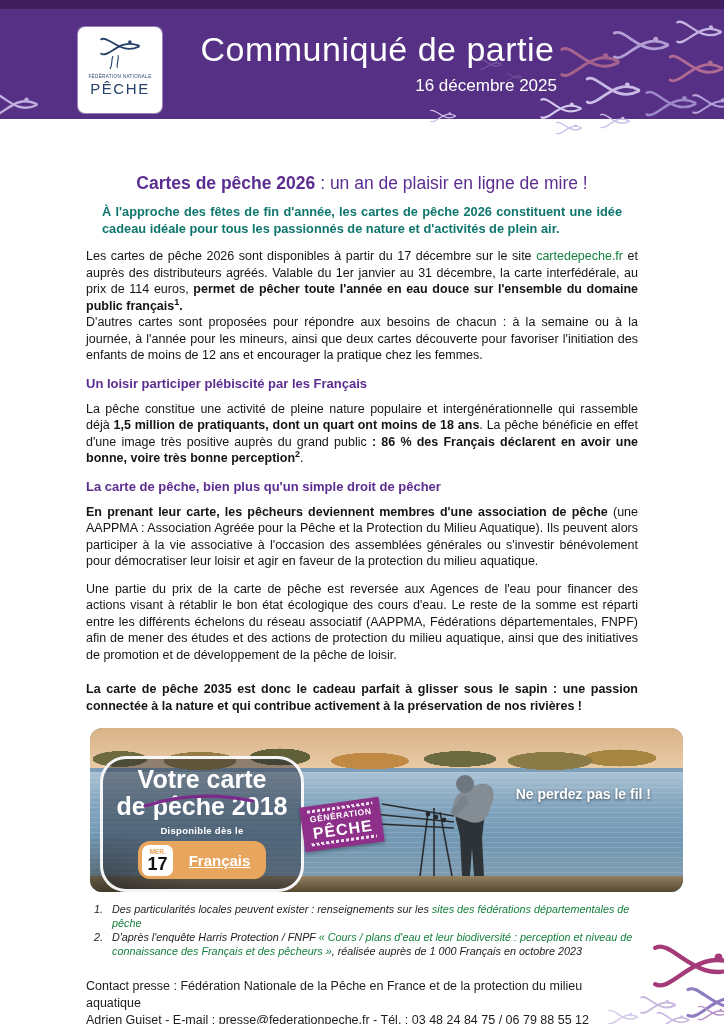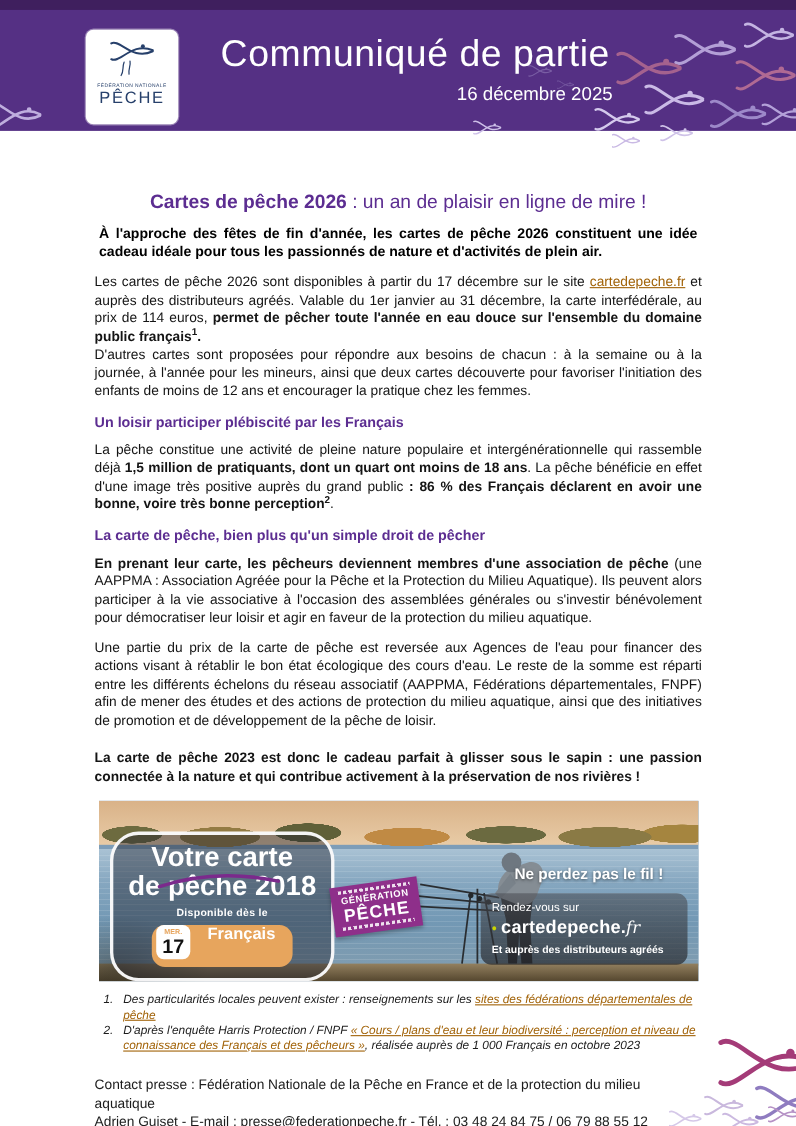--- a/index.html
+++ b/index.html
@@ -14,29 +14,29 @@
   .logo-fish{width:46px;height:36px;margin-top:7px;}
   .logo-org1{font-size:4.5px;color:#27406b;letter-spacing:.4px;line-height:6px;}
   .logo-org2{font-size:15px;color:#27406b;letter-spacing:1.6px;line-height:17px;}
   .hdr-title{position:absolute;left:185px;top:30px;width:385px;text-align:center;color:#fff;font-size:34px;font-weight:400;letter-spacing:.5px;}
   .hdr-date{position:absolute;left:185px;top:76px;width:372px;text-align:right;color:#fff;font-size:17px;}
   .fish{position:absolute;pointer-events:none;}
   
   .content{position:absolute;left:86px;top:173px;width:552px;}
   .headline{text-align:center;color:#5c2d91;font-size:17.5px;margin:0 0 10px;}
   .headline .hb{font-weight:bold;}
-  .lead{color:#000000;font-weight:bold;font-size:12.8px;line-height:16.5px;text-align:justify;margin:0 4px 11px;}
+  .lead{color:#0f766e;font-weight:bold;font-size:12.8px;line-height:16.5px;text-align:justify;margin:0 16px 11px;}
   .para{font-size:12.5px;line-height:16.5px;text-align:justify;margin:0 0 11px;color:#141414;}
   .sect{color:#5c2d91;font-weight:bold;font-size:13px;margin:12px 0 10px;}
-  .blue{color:#a16207;text-decoration:underline;cursor:pointer;}
+  .blue{color:#15803d;cursor:pointer;}
   sup{font-size:9px;line-height:0;}
   b{font-weight:bold;}
   .closing{font-weight:bold;font-size:12.5px;line-height:17px;text-align:justify;color:#141414;margin:18px 0 13px;}
   
-  .photo{position:relative;margin-left:4px;width:545px;height:164px;border-radius:0;overflow:hidden;margin-bottom:10px;background:#7d9db8;}
+  .photo{position:relative;margin-left:4px;width:545px;height:164px;border-radius:12px;overflow:hidden;margin-bottom:10px;background:#7d9db8;padding-left:48px;}
   .ph-sky{position:absolute;top:0;left:0;right:0;height:40px;background:linear-gradient(180deg,#d9b288,#e8cba6);}
   .ph-trees{position:absolute;top:16px;left:0;right:0;height:30px;
     background:
       radial-gradient(ellipse 45px 13px at 30px 15px,#6d6b3f 60%,transparent 61%),
       radial-gradient(ellipse 60px 15px at 110px 17px,#937b43 60%,transparent 61%),
       radial-gradient(ellipse 50px 14px at 190px 13px,#5f6038 60%,transparent 61%),
       radial-gradient(ellipse 70px 15px at 280px 17px,#c08a44 55%,transparent 56%),
       radial-gradient(ellipse 60px 13px at 370px 15px,#6b6a40 60%,transparent 61%),
       radial-gradient(ellipse 70px 15px at 460px 17px,#8a7a45 60%,transparent 61%),
       radial-gradient(ellipse 60px 14px at 530px 14px,#a5853f 60%,transparent 61%);}
@@ -44,21 +44,21 @@
     background:
       repeating-linear-gradient(180deg,rgba(255,255,255,.12) 0 1px,rgba(0,0,0,0) 1px 5px),
       linear-gradient(180deg,#a9c2d4 0%,#86a7c0 28%,#7298b4 62%,#7f9cb0 100%);}
   .ph-sand{position:absolute;left:0;right:0;bottom:0;height:16px;background:linear-gradient(180deg,#93805f,#55472f);}
   .ph-shade{position:absolute;left:-20px;bottom:-10px;width:120px;height:70px;background:radial-gradient(ellipse at 30% 70%,rgba(30,32,28,.45),transparent 70%);}
   .ph-card{position:absolute;left:10px;top:28px;width:198px;height:130px;border-radius:26px;border:3px solid rgba(255,255,255,.95);background:rgba(35,38,48,.45);text-align:center;color:#fff;}
   .card-l1{font-size:25px;font-weight:bold;line-height:27px;margin-top:7px;}
   .card-l2{font-size:25px;font-weight:bold;line-height:27px;position:relative;z-index:1;}
   .swoosh{position:absolute;left:38px;top:34px;width:120px;height:16px;z-index:2;}
   .card-avail{font-size:9.5px;font-weight:bold;margin-top:5px;letter-spacing:.3px;}
-  .card-pill{margin:5px auto 0;width:128px;height:38px;background:#e7a55d;border-radius:12px;display:flex;}
+  .card-pill{margin:5px auto 0;width:128px;height:38px;background:#e7a55d;border-radius:12px;display:flex;align-items:center;text-decoration:underline;}
   .card-chip{width:31px;height:31px;background:#fff;border-radius:7px;margin-left:4px;display:flex;flex-direction:column;justify-content:center;}
   .chip-abbr{font-size:6.5px;color:#e7a55d;font-weight:bold;line-height:7px;}
   .chip-day{font-size:18px;color:#111;font-weight:bold;line-height:18px;}
   .card-month{flex:1;text-align:center;font-size:15px;font-weight:bold;color:#fff;}
   .ph-sign{position:absolute;left:212px;top:74px;width:74px;background:#8e2f8a;transform:rotate(-8deg);color:#fff;text-align:center;padding:3px 3px 4px;box-shadow:0 2px 4px rgba(0,0,0,.3);}
   .sign-deco{height:3px;margin:1px 4px;background:repeating-linear-gradient(90deg,rgba(255,255,255,.85) 0 3px,transparent 3px 5px);}
   .sign-l1{font-size:8.5px;font-weight:bold;letter-spacing:.6px;line-height:11px;}
   .sign-l2{font-size:16px;font-weight:bold;letter-spacing:1px;line-height:17px;}
   .fisher{position:absolute;left:276px;top:22px;width:140px;height:132px;}
   .promo-tag{position:absolute;right:32px;top:58px;font-size:14px;font-weight:bold;color:#fff;text-shadow:0 1px 3px rgba(0,0,0,.55);}
@@ -168,21 +168,21 @@
   <div class="sect">Un loisir participer plébiscité par les Français</div>
 
   <div class="para"><span>La pêche constitue une activité de pleine nature populaire et intergénérationnelle qui rassemble déjà </span><b>1,5 million de pratiquants, dont un quart ont moins de 18 ans</b><span>. La pêche bénéficie en effet d'une image très positive auprès du grand public </span><b><span>: 86 % des Français déclarent en avoir une bonne, voire très bonne perception</span><sup>2</sup></b><span>.</span></div>
 
   <div class="sect">La carte de pêche, bien plus qu'un simple droit de pêcher</div>
 
   <div class="para"><b>En prenant leur carte, les pêcheurs deviennent membres d'une association de pêche</b><span> (une AAPPMA : Association Agréée pour la Pêche et la Protection du Milieu Aquatique). Ils peuvent alors participer à la vie associative à l'occasion des assemblées générales ou s'investir bénévolement pour démocratiser leur loisir et agir en faveur de la protection du milieu aquatique.</span></div>
 
   <div class="para">Une partie du prix de la carte de pêche est reversée aux Agences de l'eau pour financer des actions visant à rétablir le bon état écologique des cours d'eau. Le reste de la somme est réparti entre les différents échelons du réseau associatif (AAPPMA, Fédérations départementales, FNPF) afin de mener des études et des actions de protection du milieu aquatique, ainsi que des initiatives de promotion et de développement de la pêche de loisir.</div>
 
-  <div class="closing">La carte de pêche 2023 est donc le cadeau parfait à glisser sous le sapin : une passion connectée à la nature et qui contribue activement à la préservation de nos rivières !</div>
+  <div class="closing">La carte de pêche 2035 est donc le cadeau parfait à glisser sous le sapin : une passion connectée à la nature et qui contribue activement à la préservation de nos rivières !</div>
 
   <div class="photo">
     <div class="ph-sky"></div>
     <div class="ph-trees"></div>
     <div class="ph-water"></div>
     <div class="ph-sand"></div>
     <div class="ph-shade"></div>
 
     <svg class="fisher" viewBox="0 0 140 132">
       <g stroke="#2a2d30" stroke-width="1.6" fill="none">
@@ -219,29 +219,20 @@
     </div>
 
     <div class="ph-sign">
       <div class="sign-deco"></div>
       <div class="sign-l1">GÉNÉRATION</div>
       <div class="sign-l2">PÊCHE</div>
       <div class="sign-deco"></div>
     </div>
 
     <div class="promo-tag">Ne perdez pas le fil !</div>
-    <div class="promo-box">
-      <div class="promo-intro">Rendez-vous sur</div>
-      <div class="promo-site">
-        <span class="promo-bullet">•</span>
-        <span class="promo-name">cartedepeche.</span>
-        <span class="promo-tld">fr</span>
-      </div>
-      <div class="promo-note">Et auprès des distributeurs agréés</div>
-    </div>
   </div>
 
   <div class="footnotes">
     <div class="fn">
       <span class="fn-num">1.</span>
       <span class="fn-text"><span>Des particularités locales peuvent exister : renseignements sur les </span><span class="blue">sites des fédérations départementales de pêche</span></span>
     </div>
     <div class="fn">
       <span class="fn-num">2.</span>
       <span class="fn-text"><span>D'après l'enquête Harris Protection / FNPF </span><span class="blue">« Cours / plans d'eau et leur biodiversité : perception et niveau de connaissance des Français et des pêcheurs »</span><span>, réalisée auprès de 1 000 Français en octobre 2023</span></span>

